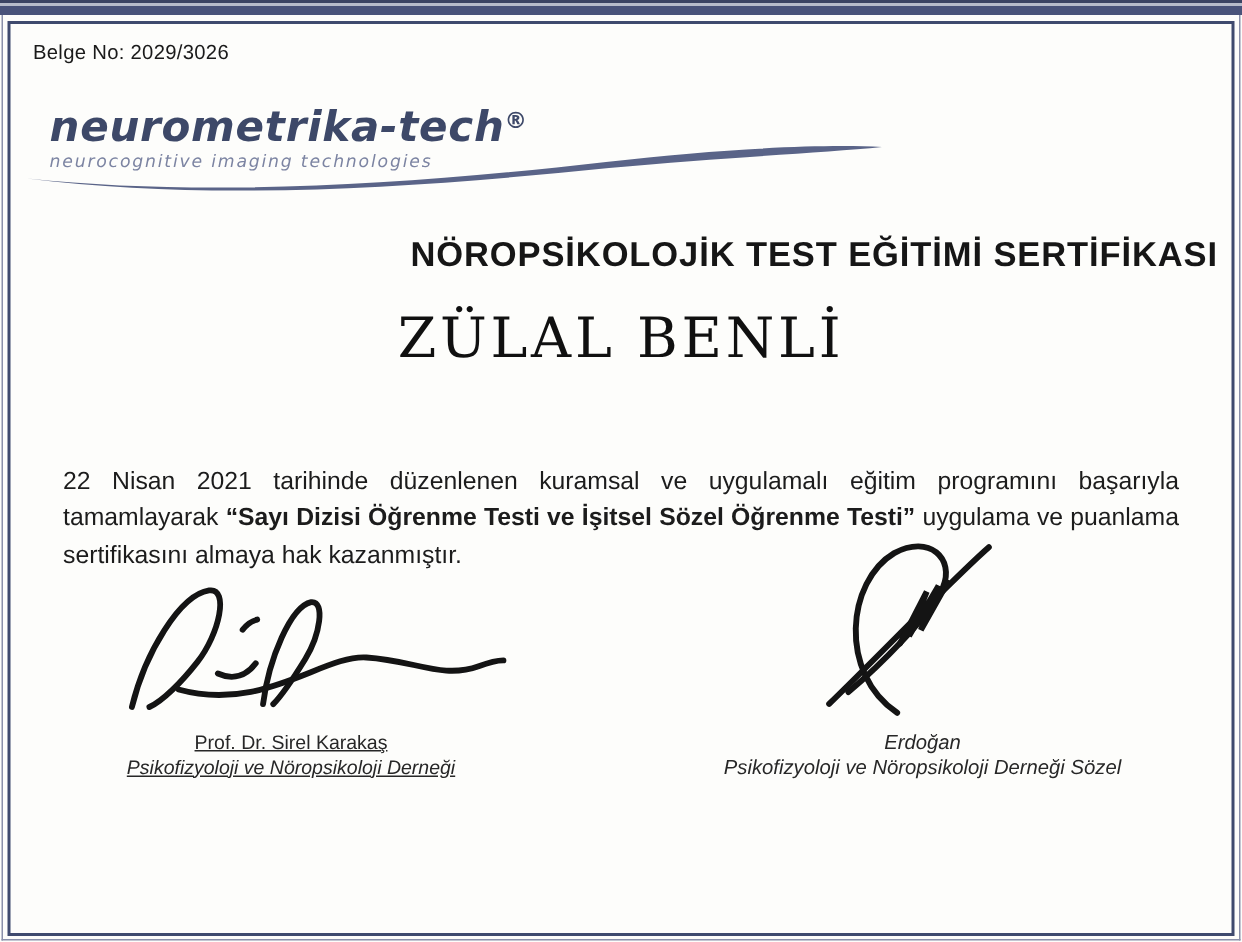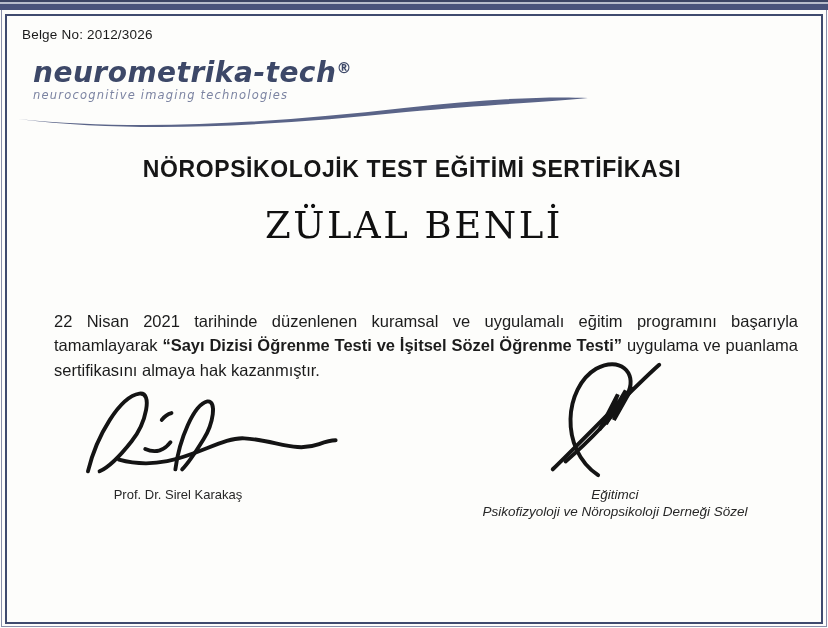--- a/index.html
+++ b/index.html
@@ -24,60 +24,60 @@
     position:absolute;top:14px;left:5px;right:5px;bottom:4px;
     border:2px solid #3f4a6e;
   }
   .belge-no{
     position:absolute;top:27px;left:22px;
     font-size:13.5px;color:#1a1a1a;letter-spacing:.2px;
   }
   .logo-block{position:absolute;top:58px;left:33px;width:560px;}
   .logo-name{
     font-family:"DejaVu Sans",sans-serif;font-style:italic;font-weight:600;
-    font-size:28px;color:#3d4868;letter-spacing:.5px;line-height:1.05;
+    font-size:28px;color:#3d4868;letter-spacing:.5px;line-height:1.05;margin-top:12px;
   }
   .logo-reg{font-size:15px;vertical-align:9px;font-weight:700;}
   .logo-tagline{
     font-family:"DejaVu Sans",sans-serif;font-style:italic;
     font-size:11.5px;color:#7c84a2;letter-spacing:1.2px;margin-top:1px;
   }
   .swoosh{position:absolute;top:88px;left:14px;width:578px;height:46px;}
   .cert-title{
-    position:absolute;top:156px;left:0;right:4px;text-align:center;
+    position:absolute;top:156px;left:0;right:16px;text-align:right;
     font-size:23px;font-weight:800;color:#161616;letter-spacing:.6px;
   }
   .recipient{
     position:absolute;top:204px;left:0;right:0;text-align:center;
     font-family:"DejaVu Serif","Liberation Serif",serif;
     font-size:37px;color:#101010;letter-spacing:2.5px;
   }
   .body-text{
     position:absolute;top:292px;left:42px;width:744px;
-    font-size:16.5px;line-height:1.5;text-align:justify;color:#1c1c1c;margin-left:12px;
+    font-size:16.5px;line-height:1.5;text-align:justify;color:#1c1c1c;
   }
   .body-text .bold{font-weight:700;}
   .sig{position:absolute;}
   .sig svg{display:block;}
   .sig-left-img{top:381px;left:62px;width:285px;height:102px;}
   .sig-right-img{top:357px;left:537px;width:138px;height:126px;}
   .sig-block{position:absolute;text-align:center;font-size:13px;color:#272727;line-height:16.5px;}
-  .sig-block-left{top:487px;left:28px;width:300px;}
+  .sig-block-left{top:487px;left:44px;width:300px;text-decoration:underline;}
   .sig-block-right{top:487px;left:440px;width:350px;font-size:13.5px;}
   .sig-name{font-weight:400;}
   .sig-role{font-style:italic;}
 </style>
 </head>
 <body>
 
 <div class="top-band"></div>
 <div class="frame-outer"></div>
 <div class="frame-inner"></div>
 
-<div class="belge-no">Belge No: 2012/3026</div>
+<div class="belge-no">Belge No: 2029/3026</div>
 
 <div class="logo-block">
   <div class="logo-name"><span>neurometrika-tech</span><span class="logo-reg">®</span></div>
   <div class="logo-tagline">neurocognitive imaging technologies</div>
 </div>
 
 <svg class="swoosh" viewBox="0 0 578 46" preserveAspectRatio="none">
   <path d="M4 31 C120 43 250 36 390 20 C468 11 534 8 574 10 C534 14 468 17 392 24 C255 38 125 46 4 31 Z" fill="#5a6488"></path>
 </svg>
 
@@ -104,18 +104,19 @@
     <g fill="none" stroke="#141414" stroke-width="4" stroke-linecap="round">
       <path d="M62 119 C22 92 28 30 60 11 C84 -2 101 15 93 34 C85 53 48 89 29 105"></path>
       <path d="M16 113 C48 82 100 28 124 7"></path>
       <path d="M64 72 L82 37 L70 67 L90 33 L78 63 L96 31"></path>
     </g>
   </svg>
 </div>
 
 <div class="sig-block sig-block-left">
   <div class="sig-name">Prof. Dr. Sirel Karakaş</div>
+  <div class="sig-role">Psikofizyoloji ve Nöropsikoloji Derneği</div>
 </div>
 
 <div class="sig-block sig-block-right">
-  <div class="sig-role">Eğitimci</div>
+  <div class="sig-role">Erdoğan</div>
   <div class="sig-role">Psikofizyoloji ve Nöropsikoloji Derneği Sözel</div>
 </div>
 
 </body></html>

